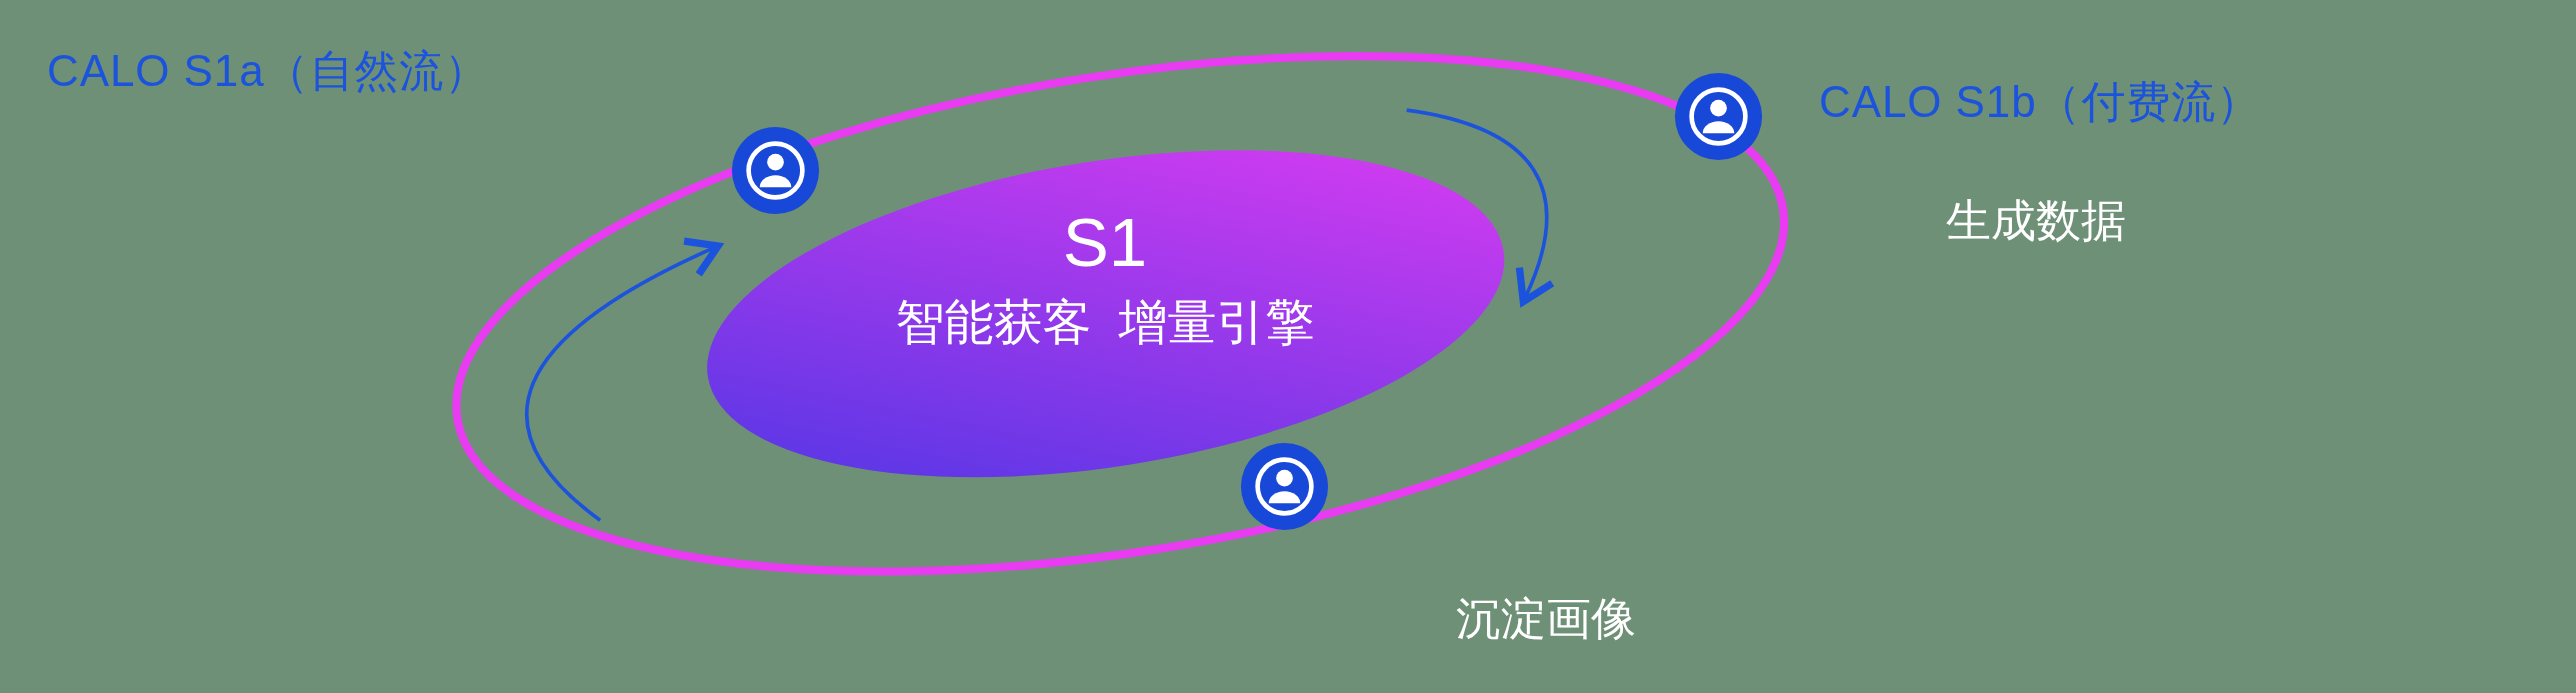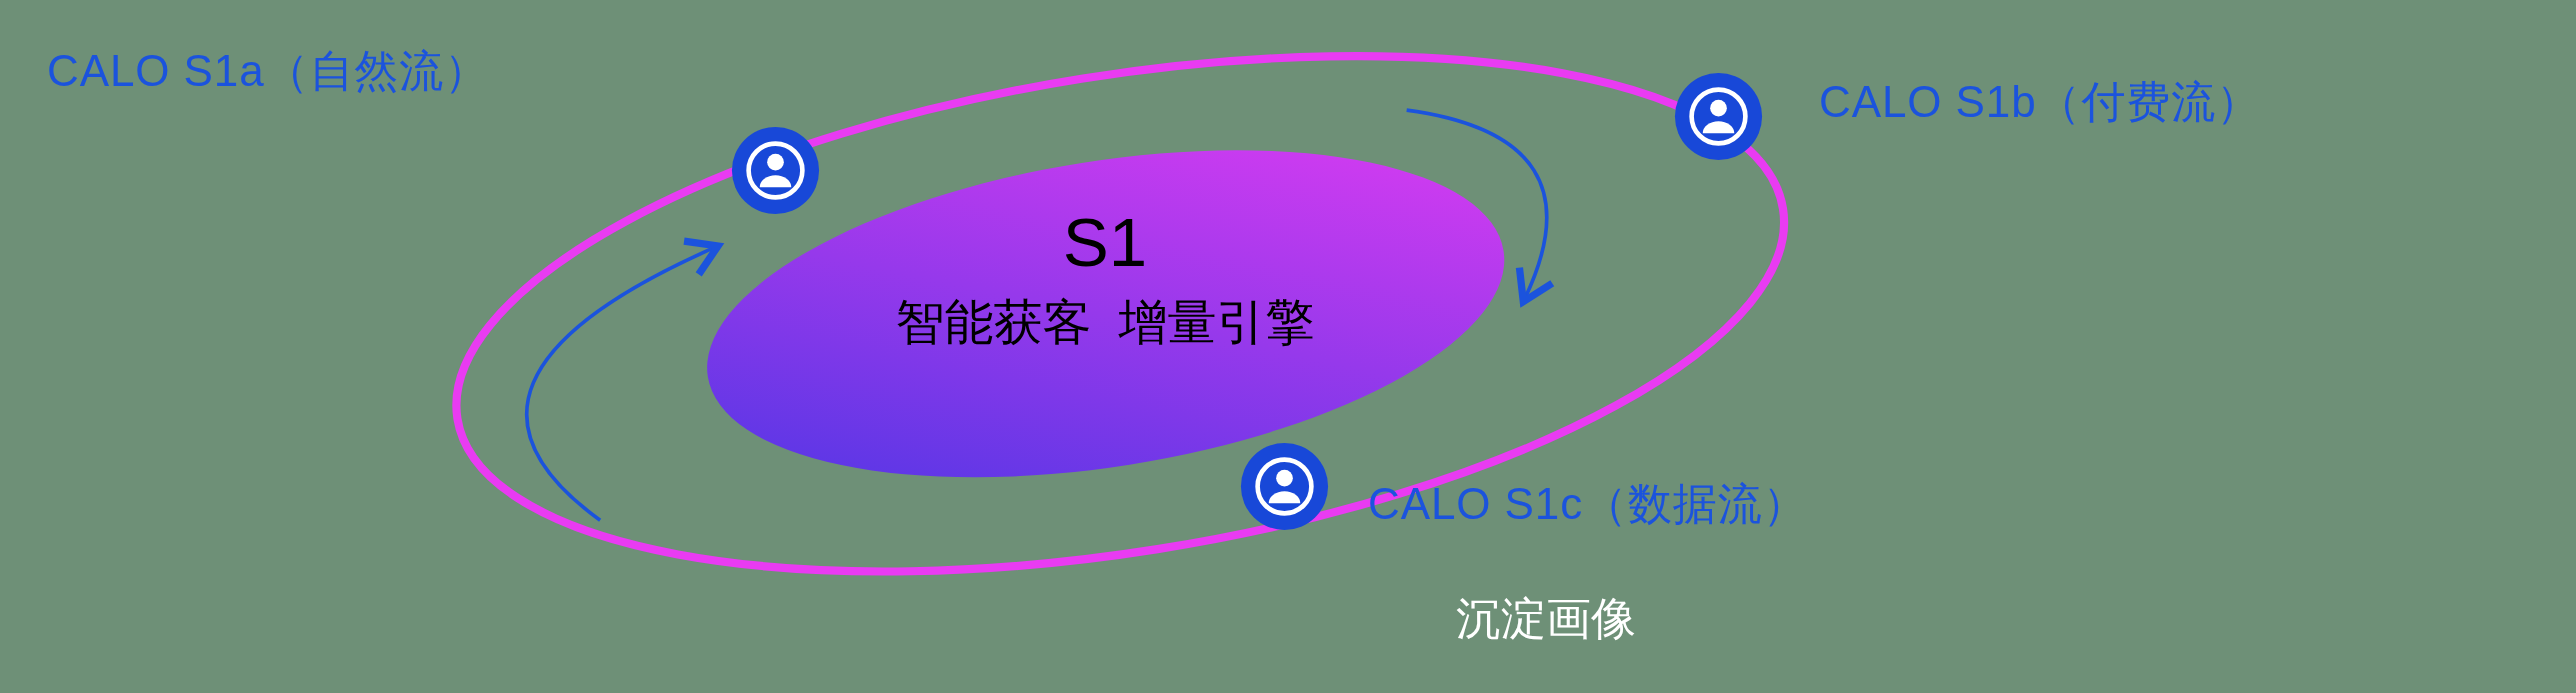--- a/index.html
+++ b/index.html
@@ -46,21 +46,21 @@
     font-size: 45px;
     font-weight: 500;
     white-space: nowrap;
   }
   .core-text {
     position: absolute;
     left: 1105px;
     top: 204px;
     transform: translateX(-50%);
     text-align: center;
-    color: #000000;
+    color: #ffffff;
   }
   .core-title {
     font-size: 69px;
     font-weight: 500;
     line-height: 1.12;
   }
   .core-subtitle {
     font-size: 49px;
     font-weight: 500;
     margin-top: 9px;
@@ -121,18 +121,18 @@
       <circle cx="48" cy="48" r="47" fill="#1848d8"></circle>
       <circle cx="48" cy="48" r="29" fill="none" stroke="#ffffff" stroke-width="5"></circle>
       <circle cx="48" cy="39" r="9" fill="#ffffff"></circle>
       <path d="M31 66 a17 13 0 0 1 34 0 z" fill="#ffffff"></path>
     </svg>
   </div>
 
   <div class="label-blue" style="left:47px;   top:42px;">CALO S1a（自然流）</div>
 
   <div class="label-blue" style="left:1819px; top:73px;">CALO S1b（付费流）</div>
+  <div class="label-white" style="left:1946px; top:191px;">生成数据</div>
 
-  <div class="label-blue" style="left:1368px; top:475px;">CALO S1c（数据流）</div>
   <div class="label-white" style="left:1424px; top:589px;margin-left:32px;">沉淀画像</div>
 
 </div>
 
 
 </body></html>

